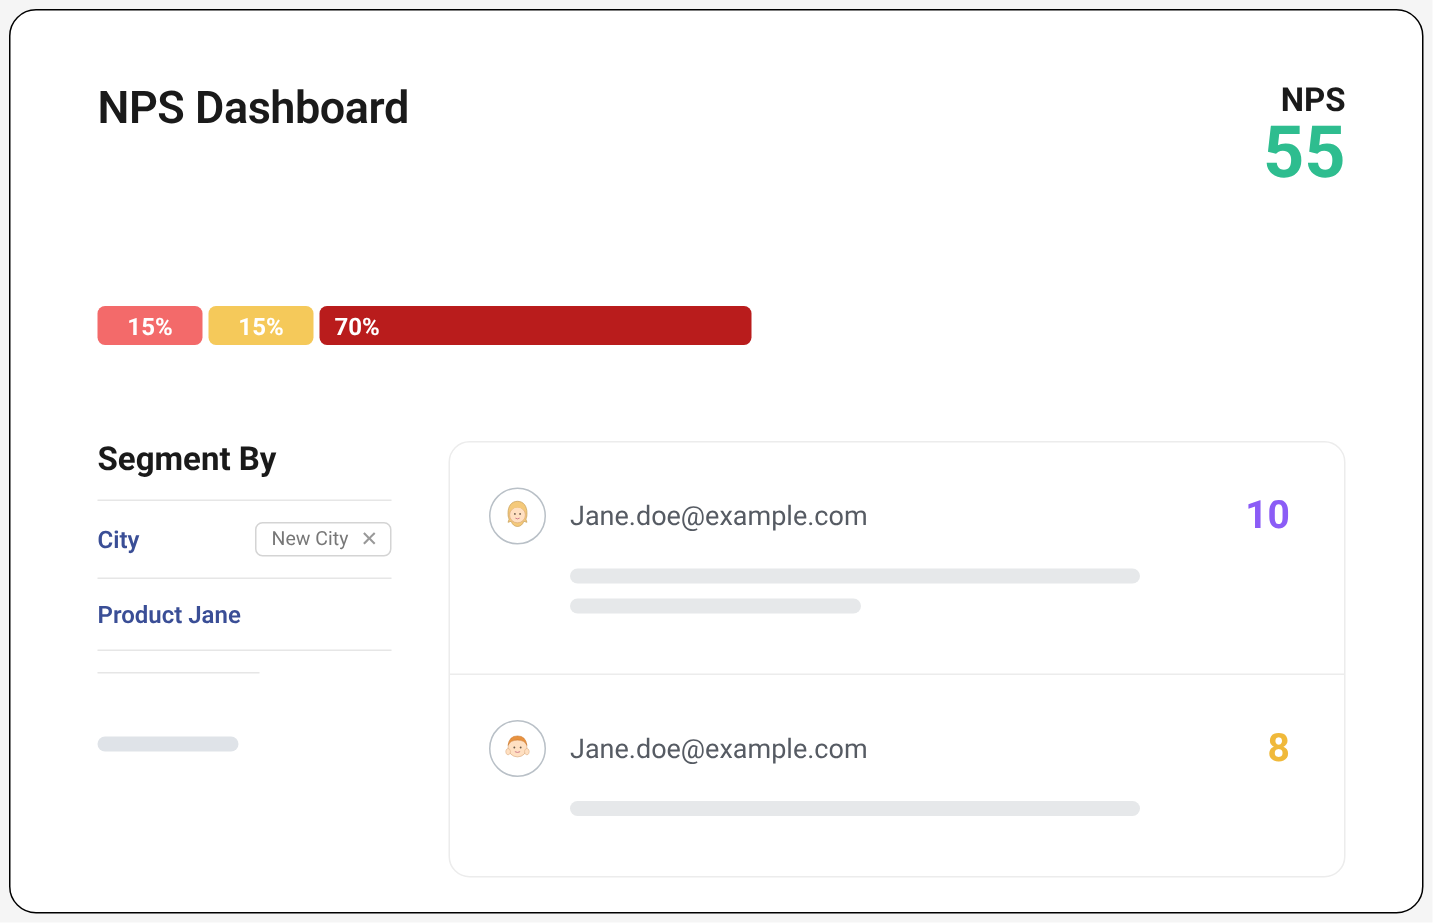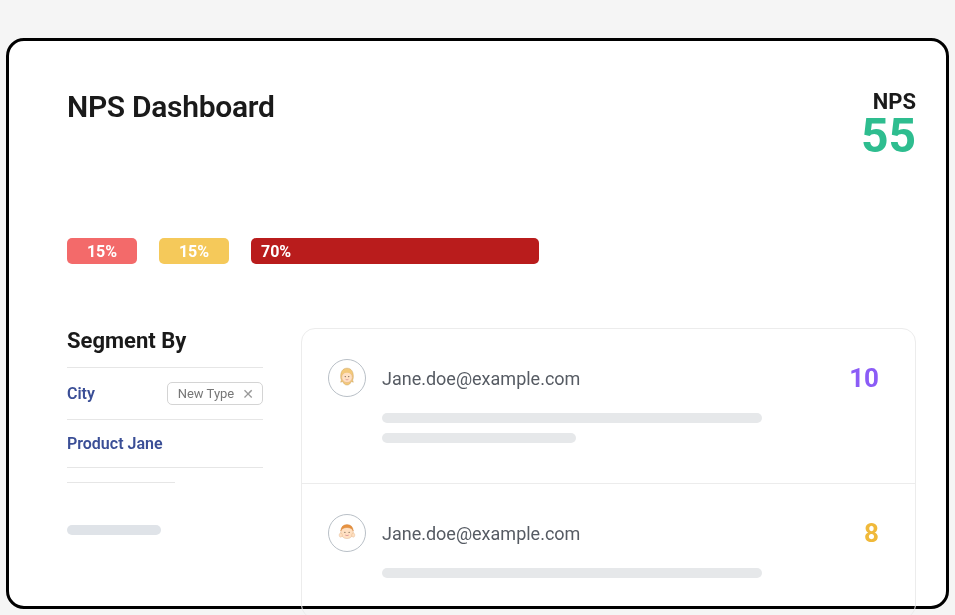--- a/index.html
+++ b/index.html
@@ -7,24 +7,23 @@
     font-family: -apple-system, BlinkMacSystemFont, "Segoe UI", Roboto, "Helvetica Neue", Arial, sans-serif;
     background: #f5f5f5;
     width: 955px;
     height: 615px;
     overflow: hidden;
   }
   .card {
     position: absolute;
     left: 6px; top: 6px; right: 6px; bottom: 6px;
     background: #fff;
-    border: 3px solid #000000;
+    border: 1px solid #000000;
     border-radius: 18px;
-    padding: 48px 30px 0 58px;
-    margin-top: 32px;
+    padding: 48px 51px 0 58px;
   }
   .header-row {
     display: flex;
     justify-content: space-between;
     align-items: flex-start;
   }
   .title-block { }
   .page-title {
     font-size: 30px;
     font-weight: 600;
@@ -52,21 +51,21 @@
   .nps-value {
     font-size: 48px;
     font-weight: 700;
     color: #2ebd8f;
     line-height: 1;
     margin-top: -2px;
   }
   .dist-bar {
     margin-top: 78px;
     display: flex;
-    gap: 22px;
+    gap: 4px;
     align-items: center;
     height: 26px;
   }
   .dist-seg {
     height: 26px;
     border-radius: 5px;
     color: #fff;
     font-size: 16px;
     font-weight: 700;
     display: flex;
@@ -214,21 +213,21 @@
   </div>
 
   <div class="lower">
 
     <div class="segby">
       <div class="segby-title">Segment By</div>
       <hr class="segby-rule">
       <div class="segby-row">
         <span class="segby-label">City</span>
         <span class="chip">
-          <span>New Type</span>
+          <span>New City</span>
           <span class="x">✕</span>
         </span>
       </div>
       <div class="segby-row">
         <span class="segby-label">Product Jane</span>
       </div>
       <hr class="segby-rule half" style="width:108px">
       <div class="scroll-handle"></div>
     </div>
 

